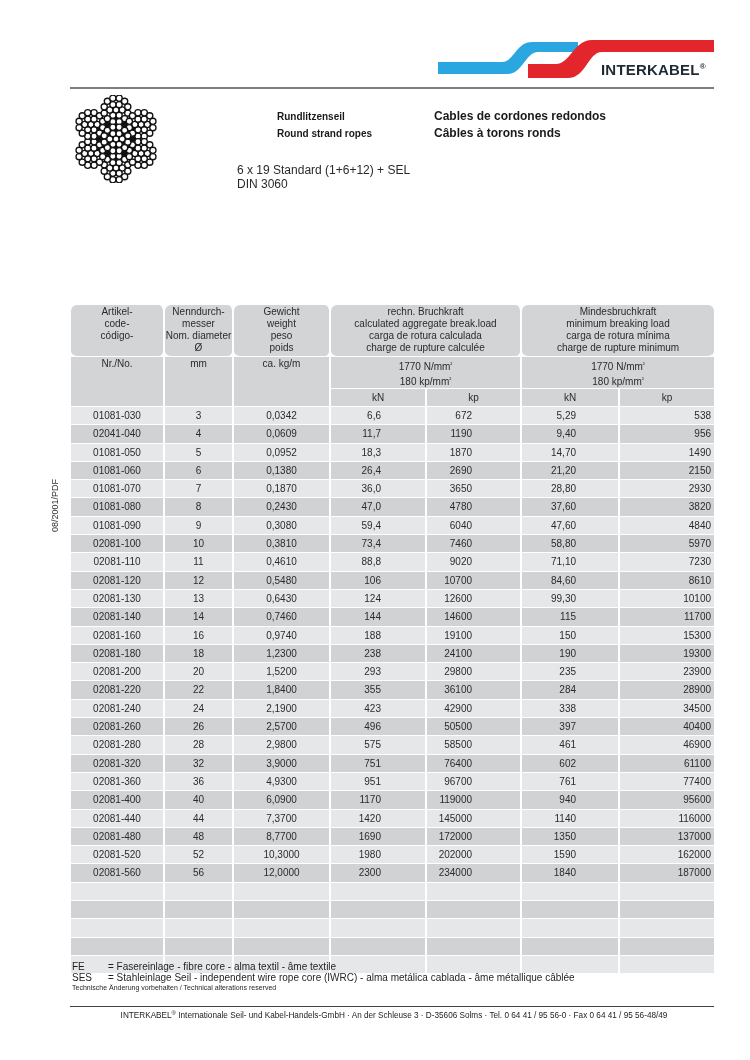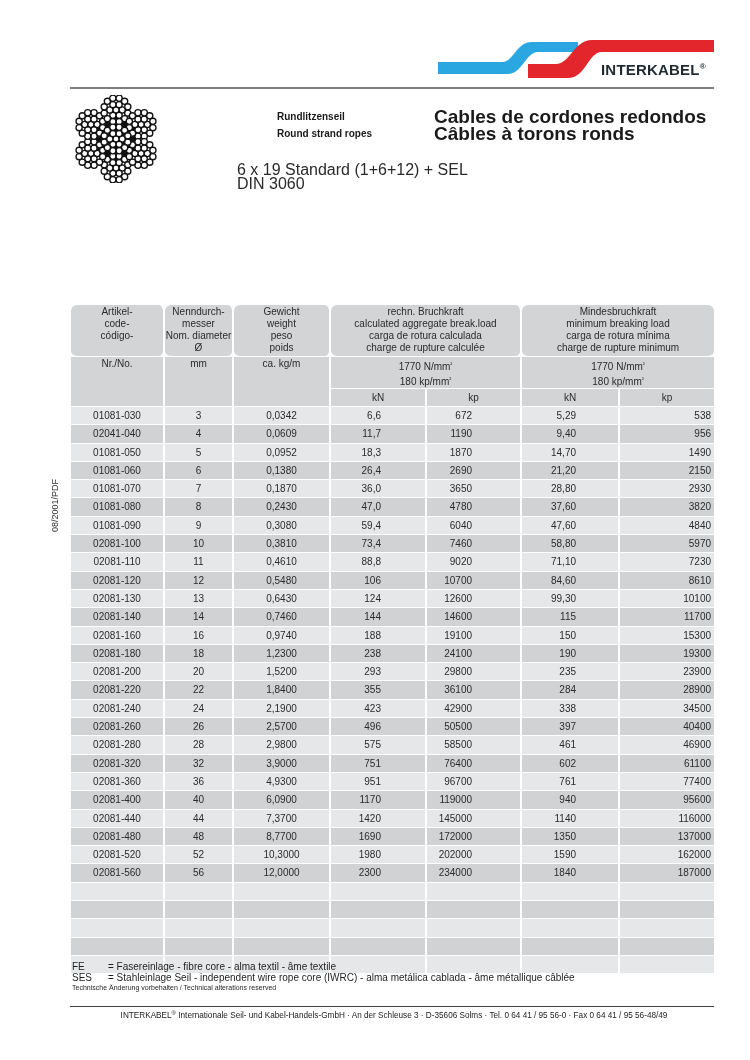--- a/index.html
+++ b/index.html
@@ -11,22 +11,22 @@
   .brand-text {
     position: absolute; left: 601px; top: 61px; font-family: "Liberation Sans", sans-serif;
     font-weight: bold; font-size: 15px; color: #1f2a33; letter-spacing: 0.2px; text-align: center;
   }
   .brand-text sup { font-size: 8px; vertical-align: 6px; }
   .top-rule { position: absolute; left: 70px; top: 87px; width: 644px; height: 2px; background: #7d7d7d; }
 
   .rope { position: absolute; left: 70px; top: 95px; width: 92px; height: 88px; }
 
   .title-de-en { position: absolute; left: 237px; top: 108px; font-weight: bold; font-size: 10px; line-height: 17px; color: #1a1a1a; margin-left: 40px; }
-  .title-es-fr { position: absolute; left: 434px; top: 108px; font-weight: bold; font-size: 19px; line-height: 17px; color: #1a1a1a; }
-  .spec { position: absolute; left: 237px; top: 163px; font-size: 16px; line-height: 14px; color: #2a2a2a; }
+  .title-es-fr { position: absolute; left: 434px; top: 108px; font-weight: bold; font-size: 12px; line-height: 17px; color: #1a1a1a; }
+  .spec { position: absolute; left: 237px; top: 163px; font-size: 12px; line-height: 14px; color: #2a2a2a; }
 
   .side-code {
     position: absolute; left: 50px; top: 532px; font-size: 9px; color: #333;
     transform: rotate(-90deg); transform-origin: left top; white-space: nowrap;
   }
 
   table.data {
     position: absolute; left: 71px; top: 305px; width: 643px;
     border-collapse: separate; border-spacing: 0; table-layout: fixed;
     font-size: 10px; color: #2b2b2b;

